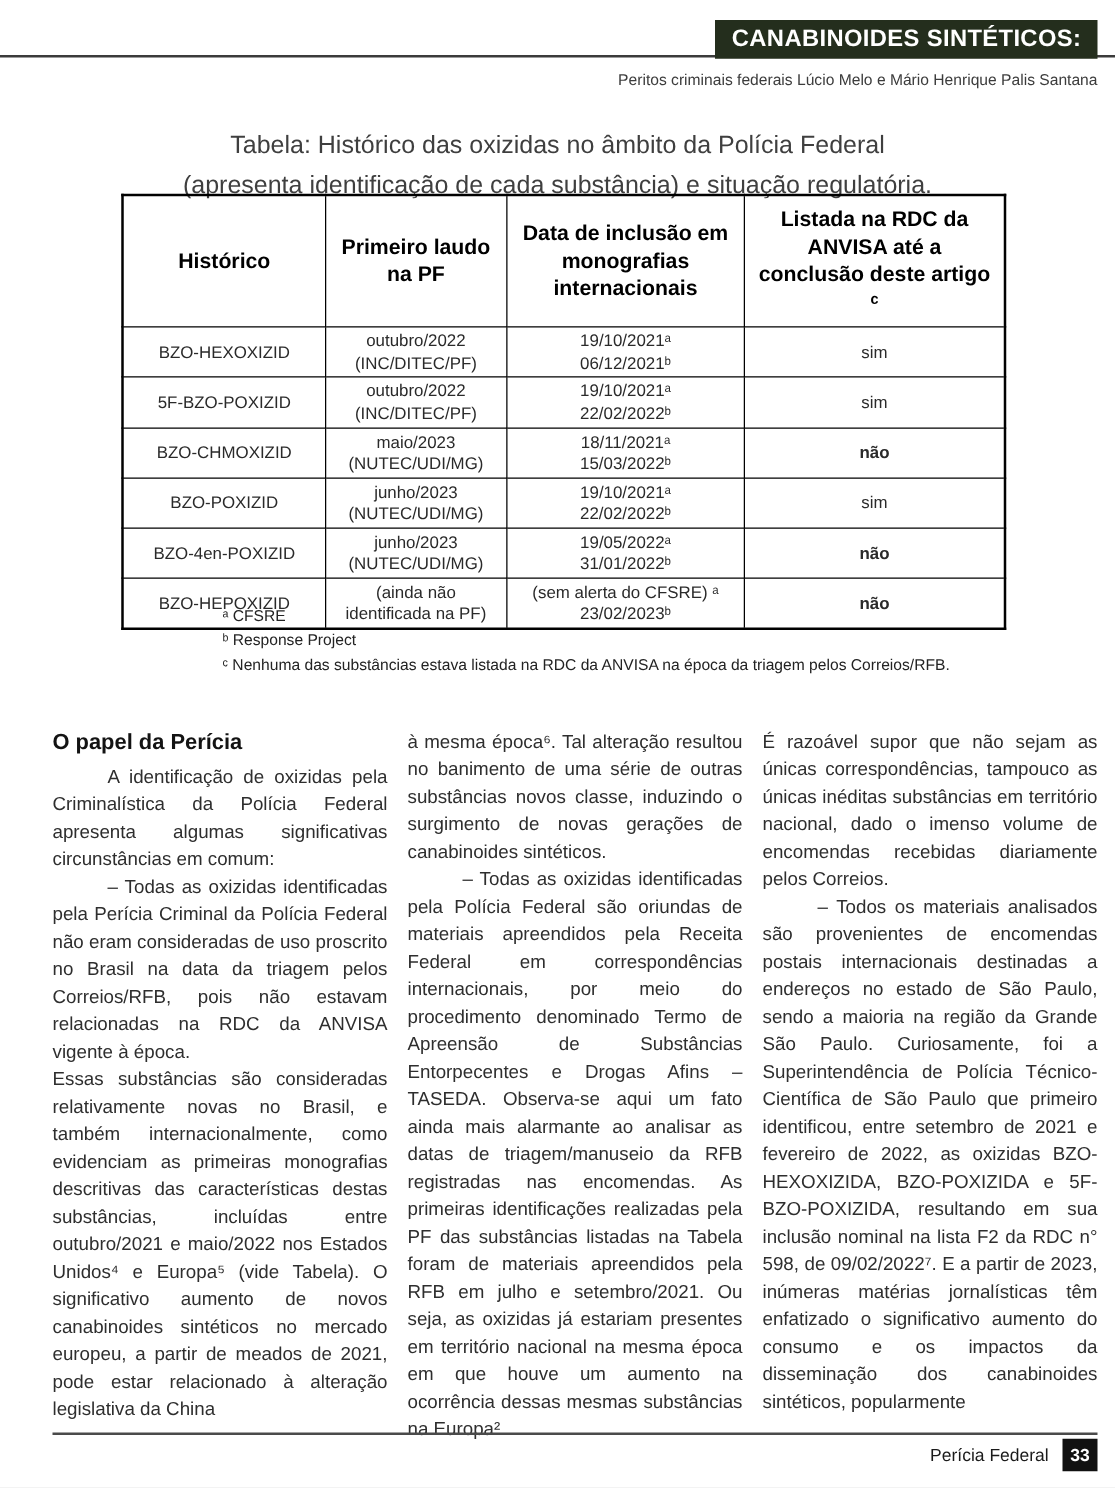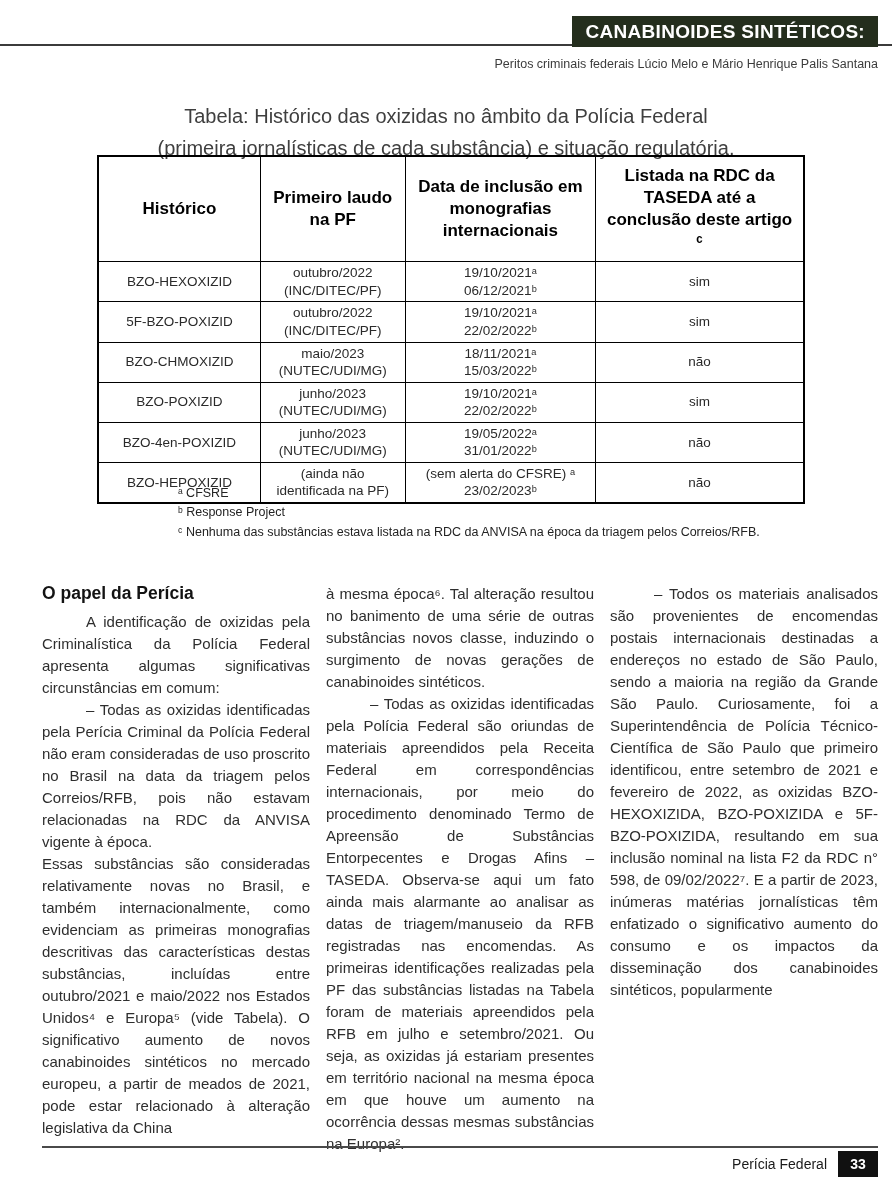--- a/index.html
+++ b/index.html
@@ -50,21 +50,21 @@
     line-height: 1.3; padding: 8px 6px;
     height: 92px;
   }
   table.subs td {
     border: 1px solid #000;
     font-size: 13.5px; color: #2a2a2a;
     text-align: center; vertical-align: middle;
     line-height: 1.3; padding: 2px 4px;
     height: 35px;
   }
-  td.bold { font-weight: normal; color: #111; }
+  td.bold { font-weight: bold; color: #111; }
   .c1 { width: 23%; } .c2 { width: 20.5%; } .c3 { width: 27%; } .c4 { width: 29.5%; }
 
   
   .footnotes {
     position: absolute; top: 484px; left: 178px; right: 40px;
     font-size: 12.5px; color: #232323; line-height: 1.55;
   }
 
   
   .article {
@@ -87,55 +87,55 @@
   .footer-rule {
     position: absolute; top: 1146px; left: 42px; right: 14px;
     height: 2px; background: #4a4a4a;
   }
   .footer {
     position: absolute; top: 1151px; right: 14px;
     display: flex; align-items: center; gap: 11px;
   }
   .journal { font-size: 14px; color: #1a1a1a; }
   .pagebox {
-    width: 40px; height: 26px; background: #111111; color: #ffffff;
+    width: 28px; height: 26px; background: #111111; color: #ffffff;
     display: flex; align-items: center; justify-content: center;
     font-size: 14px; font-weight: bold;
   }
 </style>
 </head>
 <body>
 
 <div class="page">
 
   <div class="top-rule"></div>
   <div class="category-banner">
     <span>CANABINOIDES SINTÉTICOS:</span>
   </div>
   <div class="byline">Peritos criminais federais Lúcio Melo e Mário Henrique Palis Santana</div>
 
   <div class="caption">
     <div>Tabela: Histórico das oxizidas no âmbito da Polícia Federal</div>
-    <div>(primeira jornalísticas de cada substância) e situação regulatória.</div>
+    <div>(apresenta identificação de cada substância) e situação regulatória.</div>
   </div>
 
   <div class="table-wrap">
     <table class="subs">
       <colgroup>
         <col class="c1">
           <col class="c2">
           <col class="c3">
           <col class="c4">
       </colgroup>
       <thead>
         <tr>
           <th>Histórico</th>
           <th>Primeiro laudo na PF</th>
           <th>Data de inclusão em monografias internacionais</th>
-          <th>Listada na RDC da TASEDA até a conclusão deste artigo ᶜ</th>
+          <th>Listada na RDC da ANVISA até a conclusão deste artigo ᶜ</th>
         </tr>
       </thead>
       <tbody>
         <tr>
           <td>BZO-HEXOXIZID</td>
           <td>
             <div>outubro/2022</div>
             <div>(INC/DITEC/PF)</div>
           </td>
           <td>
@@ -219,20 +219,21 @@
       <h2>O papel da Perícia</h2>
       <p class="indent">A identificação de oxizidas pela Criminalística da Polícia Federal apresenta algumas significativas circunstâncias em comum:</p>
       <p class="indent">– Todas as oxizidas identificadas pela Perícia Criminal da Polícia Federal não eram consideradas de uso proscrito no Brasil na data da triagem pelos Correios/RFB, pois não estavam relacionadas na RDC da ANVISA vigente à época.</p>
       <p>Essas substâncias são consideradas relativamente novas no Brasil, e também internacionalmente, como evidenciam as primeiras monografias descritivas das características destas substâncias, incluídas entre outubro/2021 e maio/2022 nos Estados Unidos⁴ e Europa⁵ (vide Tabela). O significativo aumento de novos canabinoides sintéticos no mercado europeu, a partir de meados de 2021, pode estar relacionado à alteração legislativa da China</p>
     </div>
     <div class="col">
       <p>à mesma época⁶. Tal alteração resultou no banimento de uma série de outras substâncias novos classe, induzindo o surgimento de novas gerações de canabinoides sintéticos.</p>
       <p class="indent">– Todas as oxizidas identificadas pela Polícia Federal são oriundas de materiais apreendidos pela Receita Federal em correspondências internacionais, por meio do procedimento denominado Termo de Apreensão de Substâncias Entorpecentes e Drogas Afins – TASEDA. Observa-se aqui um fato ainda mais alarmante ao analisar as datas de triagem/manuseio da RFB registradas nas encomendas. As primeiras identificações realizadas pela PF das substâncias listadas na Tabela foram de materiais apreendidos pela RFB em julho e setembro/2021. Ou seja, as oxizidas já estariam presentes em território nacional na mesma época em que houve um aumento na ocorrência dessas mesmas substâncias na Europa².</p>
     </div>
     <div class="col">
+      <p>É razoável supor que não sejam as únicas correspondências, tampouco as únicas inéditas substâncias em território nacional, dado o imenso volume de encomendas recebidas diariamente pelos Correios.</p>
       <p class="indent">– Todos os materiais analisados são provenientes de encomendas postais internacionais destinadas a endereços no estado de São Paulo, sendo a maioria na região da Grande São Paulo. Curiosamente, foi a Superintendência de Polícia Técnico-Científica de São Paulo que primeiro identificou, entre setembro de 2021 e fevereiro de 2022, as oxizidas BZO-HEXOXIZIDA, BZO-POXIZIDA e 5F-BZO-POXIZIDA, resultando em sua inclusão nominal na lista F2 da RDC n° 598, de 09/02/2022⁷. E a partir de 2023, inúmeras matérias jornalísticas têm enfatizado o significativo aumento do consumo e os impactos da disseminação dos canabinoides sintéticos, popularmente</p>
     </div>
   </div>
 
   <div class="footer-rule"></div>
   <div class="footer">
     <span class="journal">Perícia Federal</span>
     <span class="pagebox">
       <span>33</span>
     </span>

